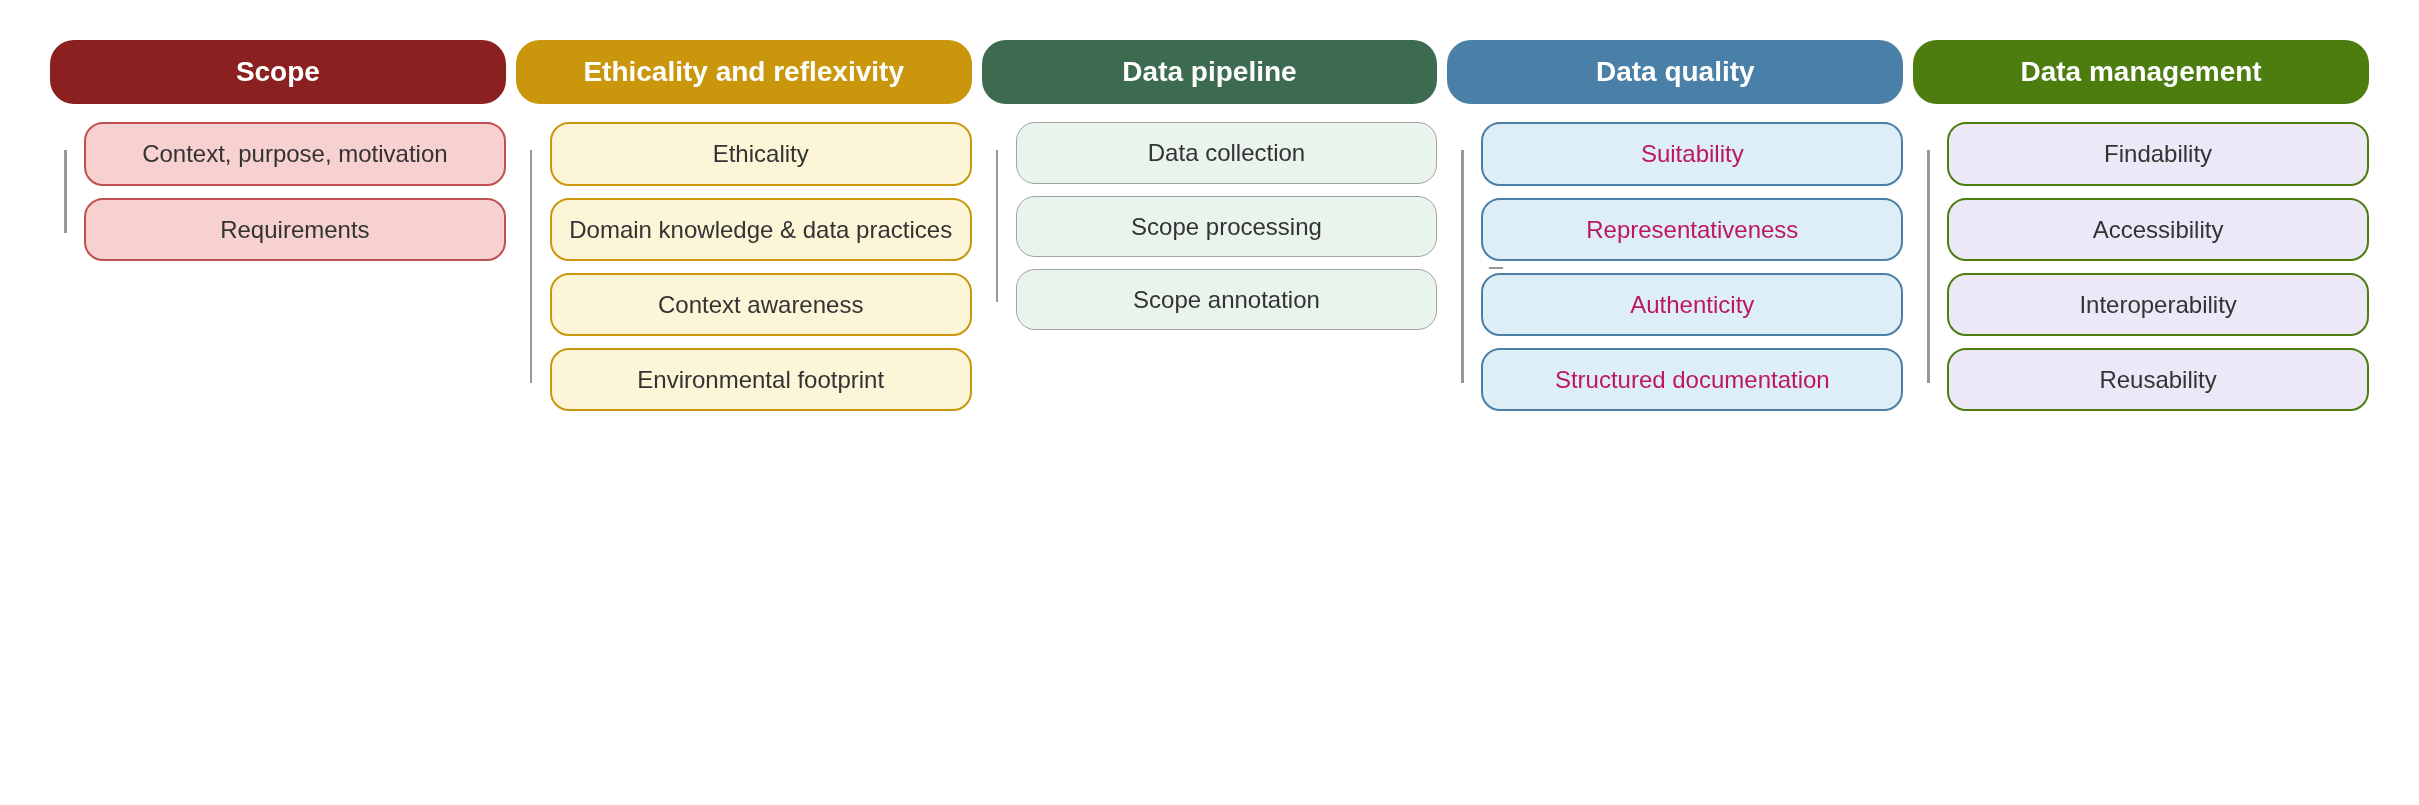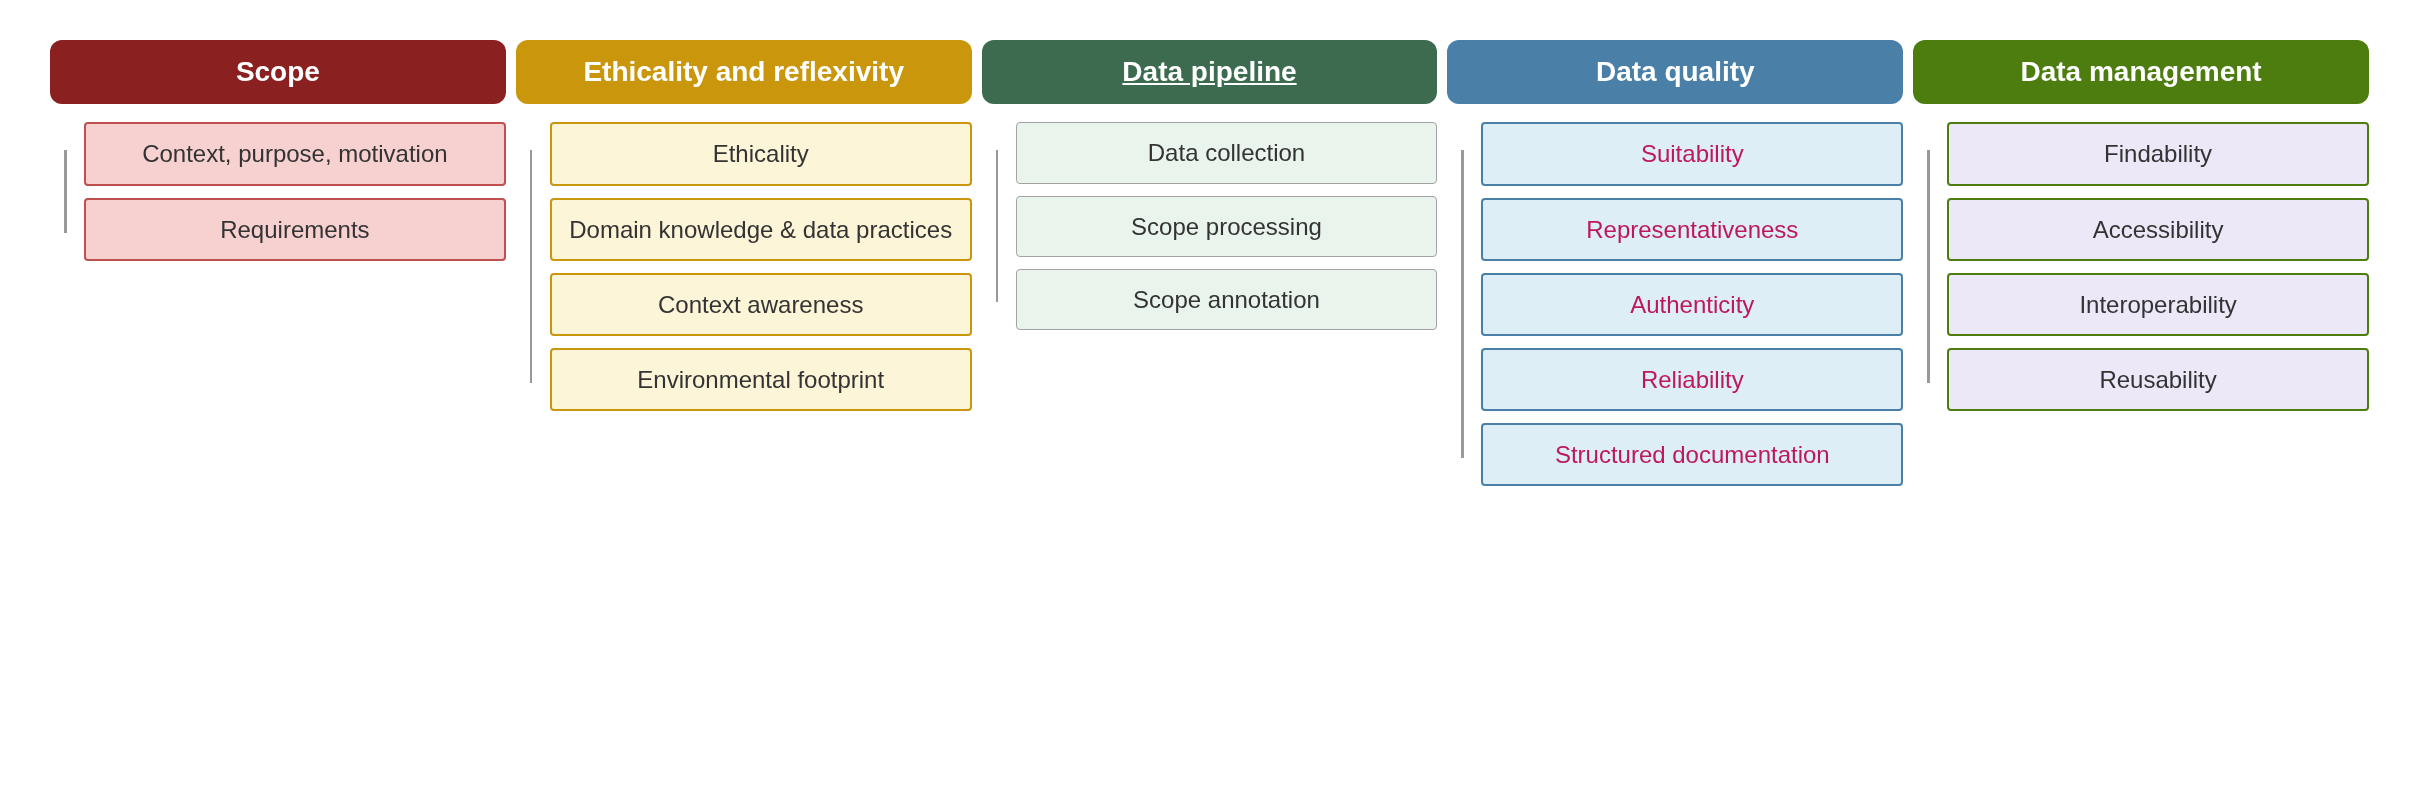--- a/index.html
+++ b/index.html
@@ -22,38 +22,38 @@
       height: 100%;
       padding: 20px 30px;
     }
     .column {
       display: flex;
       flex-direction: column;
       align-items: center;
       flex: 1;
     }
     .header-box {
-      border-radius: 12px;
+      border-radius: 24px;
       padding: 14px 20px;
       text-align: center;
       font-size: 28px;
       font-weight: bold;
       color: white;
       width: 100%;
       margin-bottom: 18px;
       line-height: 1.3;
     }
     .scope-header { background-color: #8b2020; }
     .ethics-header { background-color: #c9960c; }
-    .pipeline-header { background-color: #3d6b4f; text-decoration: underline; }
+    .pipeline-header { background-color: #3d6b4f; }
     .quality-header { background-color: #4a7fa8; }
     .management-header { background-color: #4d7c0f; }
 
     .item-box {
-      border-radius: 4px;
+      border-radius: 19px;
       padding: 14px 16px;
       text-align: center;
       font-size: 24px;
       line-height: 1.3;
       position: relative;
     }
 
     
     .scope-item {
       background-color: #f7d0d0;
@@ -188,21 +188,20 @@
           <div class="bracket-line-item"></div>
           <div class="bracket-line-item"></div>
           <div class="bracket-line-item"></div>
           <div class="bracket-line-item"></div>
           <div class="bracket-line-item"></div>
         </div>
         <div class="items-list">
           <div class="item-box quality-item">Suitability</div>
           <div class="item-box quality-item">Representativeness</div>
           <div class="item-box quality-item">Authenticity</div>
-          <div class="item-box quality-item">Reliability</div>
           <div class="item-box quality-item">Structured documentation</div>
         </div>
       </div>
     </div>
     <div class="column">
       <div class="header-box management-header">Data management</div>
       <div class="bracket-wrapper">
         <div class="bracket-line">
           <div class="bracket-line-item"></div>
           <div class="bracket-line-item"></div>

